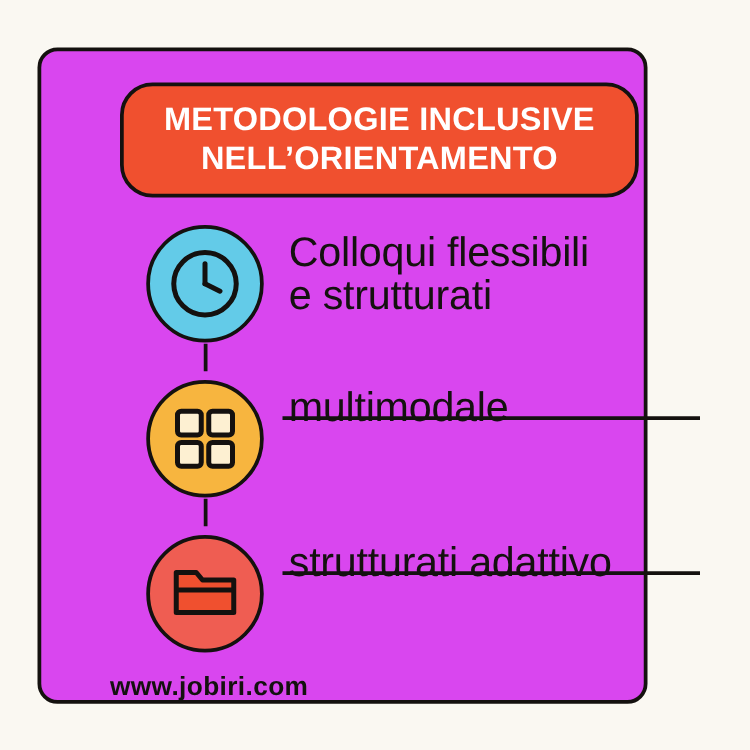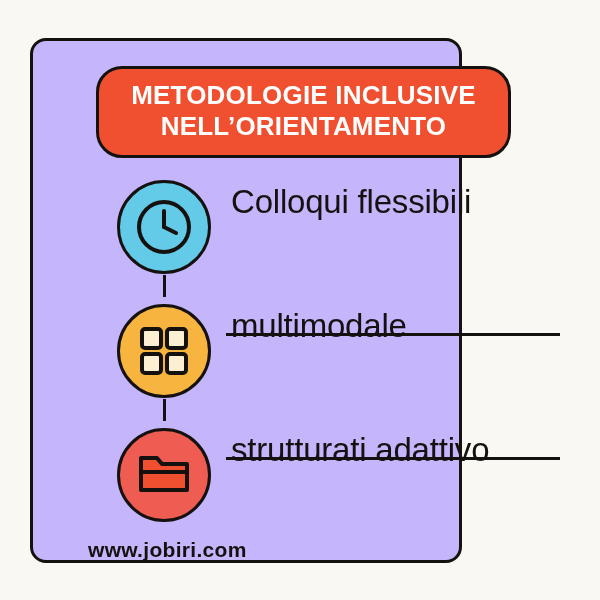--- a/index.html
+++ b/index.html
@@ -17,26 +17,26 @@
     position: relative;
     width: 600px;
     height: 600px;
     background: #faf8f2;
     box-sizing: border-box;
   }
   .card {
     position: absolute;
     left: 30px;
     top: 38px;
-    width: 432px;
+    width: 488px;
     height: 525px;
     box-sizing: border-box;
     border: 3px solid #14110f;
     border-radius: 16px;
-    background: #c4b5fd;
+    background: #d946ef;
   }
   .title-banner {
     position: absolute;
     left: 63px;
     top: 25px;
     width: 415px;
     box-sizing: border-box;
     background: #f0502f;
     border: 3px solid #14110f;
     border-radius: 26px;
@@ -152,20 +152,21 @@
         <div class="icon-wrap">
           <div class="circle c-clock"></div>
           <svg class="glyph" viewBox="0 0 94 94">
             <circle cx="47" cy="47" r="25" fill="none" stroke="#14110f" stroke-width="4"></circle>
             <line x1="47" y1="47" x2="47" y2="31" stroke="#14110f" stroke-width="4" stroke-linecap="round"></line>
             <line x1="47" y1="47" x2="59" y2="53" stroke="#14110f" stroke-width="4" stroke-linecap="round"></line>
           </svg>
         </div>
         <div class="text-col">
           <div class="item-text">Colloqui flessibili</div>
+          <div class="item-text">e strutturati</div>
         </div>
       </div>
 
       <div class="row">
         <div class="icon-wrap">
           <div class="circle c-grid"></div>
           <svg class="glyph" viewBox="0 0 94 94">
             <rect x="25" y="25" width="19" height="19" rx="3" fill="#fdf0d2" stroke="#14110f" stroke-width="4"></rect>
             <rect x="50" y="25" width="19" height="19" rx="3" fill="#fdf0d2" stroke="#14110f" stroke-width="4"></rect>
             <rect x="25" y="50" width="19" height="19" rx="3" fill="#fdf0d2" stroke="#14110f" stroke-width="4"></rect>

